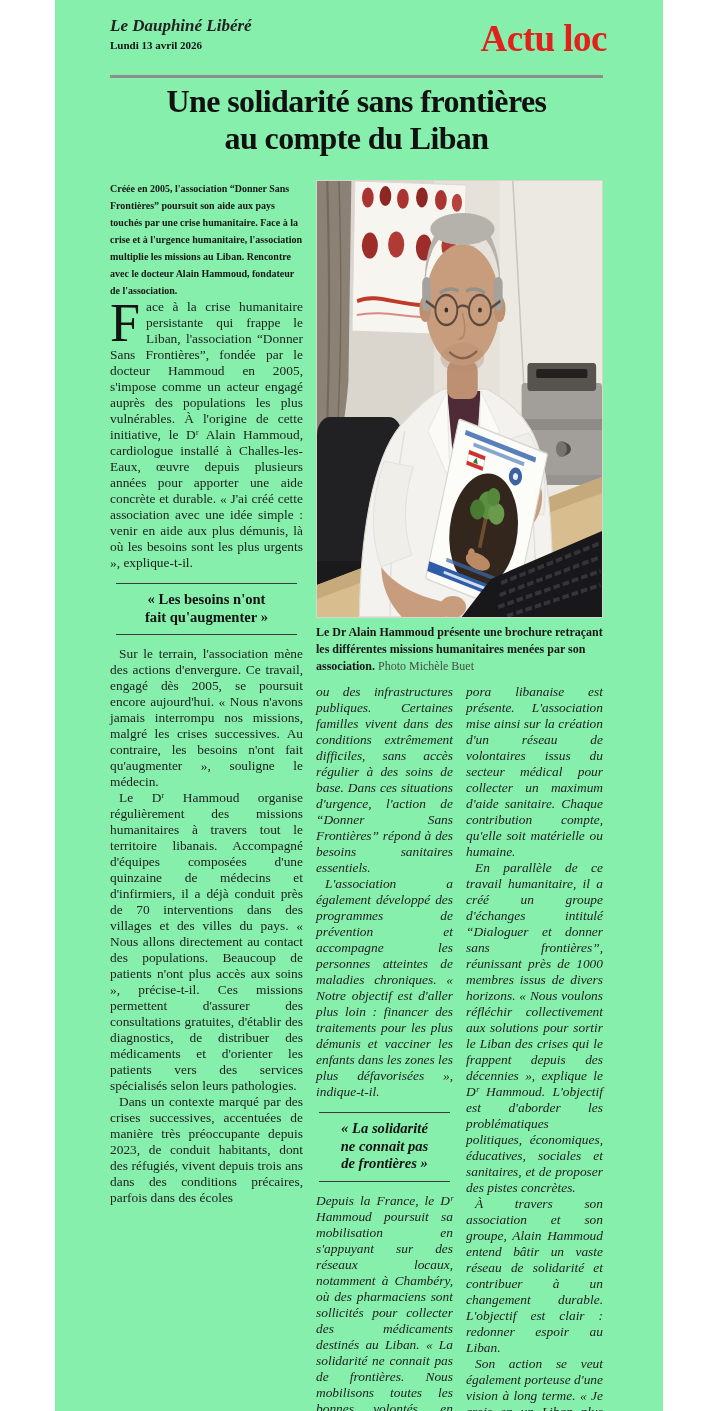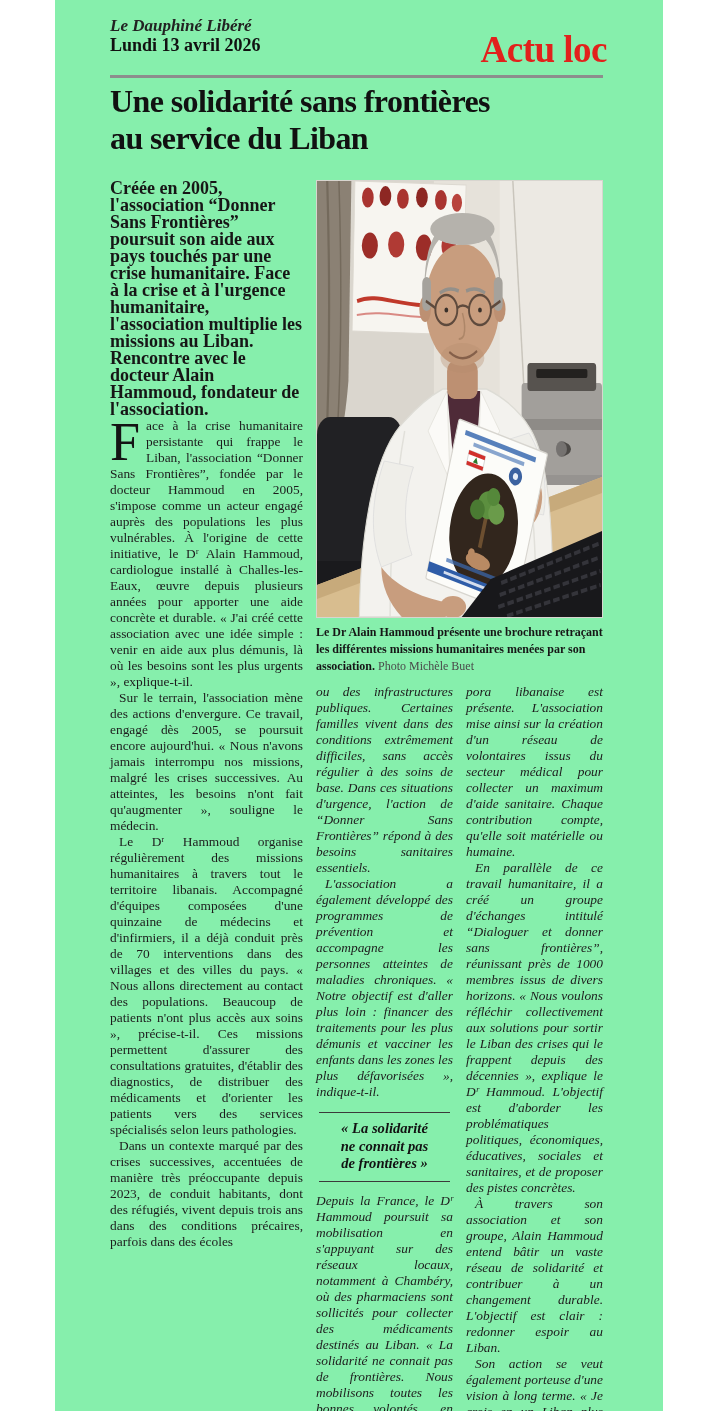--- a/index.html
+++ b/index.html
@@ -9,38 +9,38 @@
     margin:0 auto;
     background:#86efac;
     overflow:hidden;
     font-family:"Liberation Serif", serif;
     color:#1c1c1c;
   }
   .inner{padding:16px 60px 0 55px;}
   
   .header{position:relative;height:54px;}
   .masthead-title{font-style:italic;font-weight:600;font-size:17px;line-height:20px;color:#222;}
-  .masthead-date{font-weight:700;font-size:18px;line-height:18px;color:#111;}
+  .masthead-date{font-weight:700;font-size:11px;line-height:18px;color:#111;}
   .section-label{
-    position:absolute;right:-4px;top:14px;
+    position:absolute;right:-4px;top:3px;
     font-weight:700;font-size:37px;line-height:40px;
     color:#e2211c;letter-spacing:-0.5px;font-family:Liberation Serif, serif;
   }
   .header-rule{height:3px;background:#8d8d8d;margin-top:5px;}
   
   .kicker{margin-top:33px;font-weight:700;font-size:17.5px;color:#e2211c;letter-spacing:0;}
   .headline{margin-top:5px;font-weight:700;font-size:32px;line-height:37px;letter-spacing:-0.6px;color:#111;}
   
   .content{display:flex;gap:13px;margin-top:23px;}
   .col-left{width:193px;flex:none;}
   .right-zone{flex:1;min-width:0;}
   .bodytext{font-size:13.4px;line-height:16px;text-align:justify;}
   .bodytext p{margin:0;text-indent:9px;}
   .bodytext p.noindent{text-indent:0;}
-  .lead{font-weight:700;font-size:18px;line-height:17px;text-align:left;margin:0 0 10px 0;color:#161616;}
+  .lead{font-weight:700;font-size:10px;line-height:17px;text-align:left;margin:0 0 10px 0;color:#161616;}
   .dropcap{float:left;font-size:54px;line-height:42px;padding:3px 6px 0 0;font-weight:400;color:#141414;}
   
   .pullquote{
     margin:12px auto 11px auto;width:92%;
     border-top:1.5px solid #3a3a3a;border-bottom:1.5px solid #3a3a3a;
     padding:7px 2px 8px 2px;text-align:center;
   }
   .pq-line{font-weight:700;font-size:14.6px;line-height:17.5px;color:#121212;}
   
   .photo-frame{border:1px solid #d8d5cf;background:#e6e3dc;}
@@ -61,31 +61,35 @@
 <div class="page">
   <div class="inner">
 
     <div class="header">
       <div class="masthead-title">Le Dauphiné Libéré</div>
       <div class="masthead-date">Lundi 13 avril 2026</div>
       <div class="section-label">Actu loc</div>
     </div>
     <div class="header-rule"></div>
 
-    <h1 class="headline" style="margin:5px 0 0 0;">
+    <h1 class="headline" style="margin:5px 0 0 0;text-align:center;">
       <span>Une solidarité sans frontières</span><br>
-      <span>au service du Liban</span>
+      <span>au compte du Liban</span>
     </h1>
 
     <div class="content">
 
       <div class="col-left bodytext">
         <p class="lead noindent">Créée en 2005, l'association “Donner Sans Frontières” poursuit son aide aux pays touchés par une crise humanitaire. Face à la crise et à l'urgence humanitaire, l'association multiplie les missions au Liban. Rencontre avec le docteur Alain Hammoud, fondateur de l'association.</p>
         <p class="noindent"><span class="dropcap">F</span><span>ace à la crise humanitaire persistante qui frappe le Liban, l'association “Donner Sans Frontières”, fondée par le docteur Hammoud en 2005, s'impose comme un acteur engagé auprès des populations les plus vulnérables. À l'origine de cette initiative, le Dʳ Alain Hammoud, cardiologue installé à Challes-les-Eaux, œuvre depuis plusieurs années pour apporter une aide concrète et durable. « J'ai créé cette association avec une idée simple : venir en aide aux plus démunis, là où les besoins sont les plus urgents », explique-t-il.</span></p>
-        <p>Sur le terrain, l'association mène des actions d'envergure. Ce travail, engagé dès 2005, se poursuit encore aujourd'hui. « Nous n'avons jamais interrompu nos missions, malgré les crises successives. Au atteintes, les besoins n'ont fait qu'augmenter », souligne le médecin.</p>
+        <div class="pullquote">
+          <div class="pq-line">« Les besoins n'ont</div>
+          <div class="pq-line">fait qu'augmenter »</div>
+        </div>
+        <p>Sur le terrain, l'association mène des actions d'envergure. Ce travail, engagé dès 2005, se poursuit encore aujourd'hui. « Nous n'avons jamais interrompu nos missions, malgré les crises successives. Au contraire, les besoins n'ont fait qu'augmenter », souligne le médecin.</p>
         <p>Le Dʳ Hammoud organise régulièrement des missions humanitaires à travers tout le territoire libanais. Accompagné d'équipes composées d'une quinzaine de médecins et d'infirmiers, il a déjà conduit près de 70 interventions dans des villages et des villes du pays. « Nous allons directement au contact des populations. Beaucoup de patients n'ont plus accès aux soins », précise-t-il. Ces missions permettent d'assurer des consultations gratuites, d'établir des diagnostics, de distribuer des médicaments et d'orienter les patients vers des services spécialisés selon leurs pathologies.</p>
         <p>Dans un contexte marqué par des crises successives, accentuées de manière très préoccupante depuis 2023, de conduit habitants, dont des réfugiés, vivent depuis trois ans dans des conditions précaires, parfois dans des écoles</p>
       </div>
 
       <div class="right-zone">
 
         <div class="photo-frame">
           <svg viewBox="0 0 390 436" width="100%" height="436" preserveAspectRatio="none" role="img">
 
             <g>

